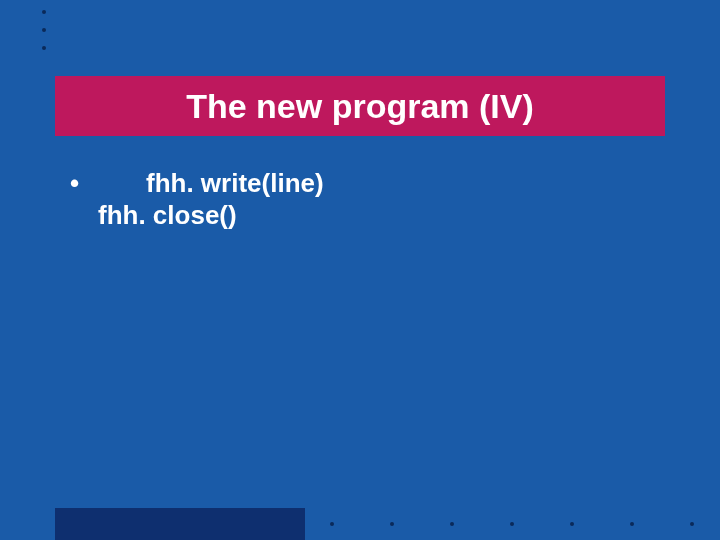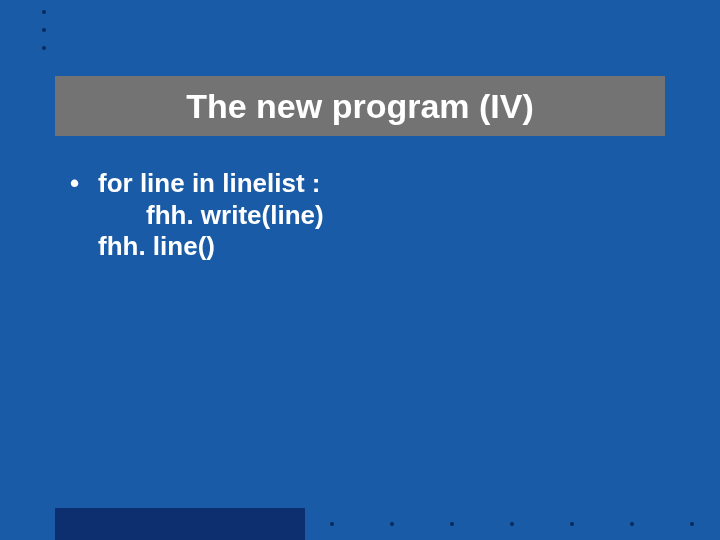--- a/index.html
+++ b/index.html
@@ -22,21 +22,21 @@
     height: 4px;
     background: #0a2a5a;
     border-radius: 50%;
   }
   .title-band {
     position: absolute;
     top: 76px;
     left: 55px;
     right: 55px;
     height: 60px;
-    background: #737373;
+    background: #be185d;
     display: flex;
     align-items: center;
     justify-content: center;
   }
   .title-text {
     color: #ffffff;
     font-size: 34px;
     font-weight: bold;
   }
   .content {
@@ -86,23 +86,22 @@
 </div>
 
 <div class="title-band">
   <div class="title-text">The new program (IV)</div>
 </div>
 
 <div class="content">
   <div class="bullet-row">
     <div class="bullet-marker">•</div>
     <div class="bullet-body">
-      <div class="indent1">for line in linelist :</div>
       <div class="indent2">fhh. write(line)</div>
-      <div class="indent1">fhh. line()</div>
+      <div class="indent1">fhh. close()</div>
     </div>
   </div>
 </div>
 
 <div class="footer-band"></div>
 
 <div class="decor-dots-bottom">
   <div class="dot"></div>
   <div class="dot"></div>
   <div class="dot"></div>

